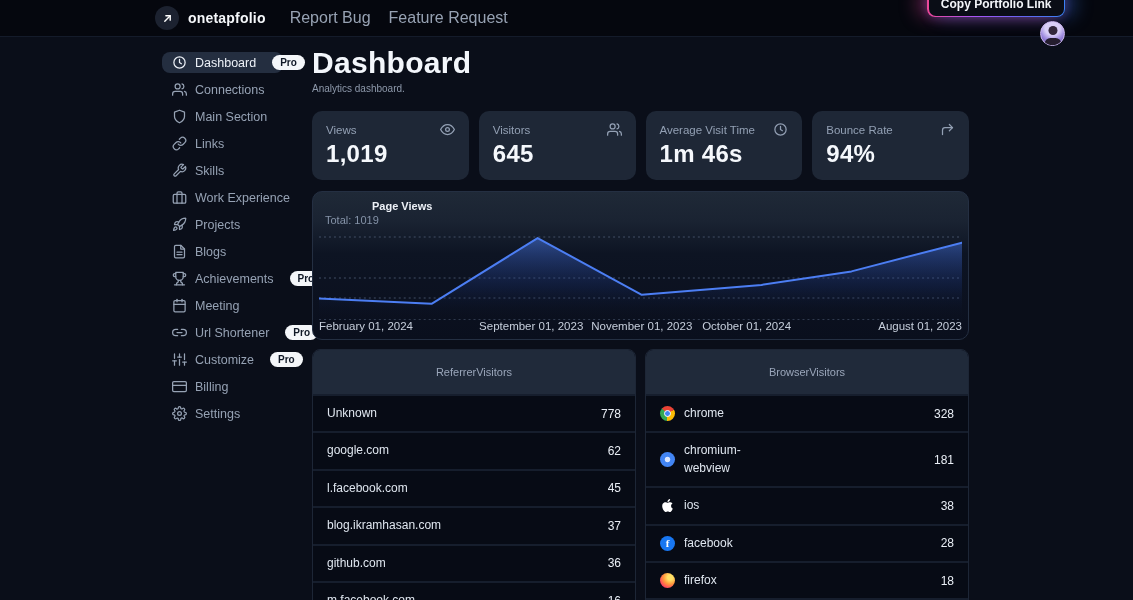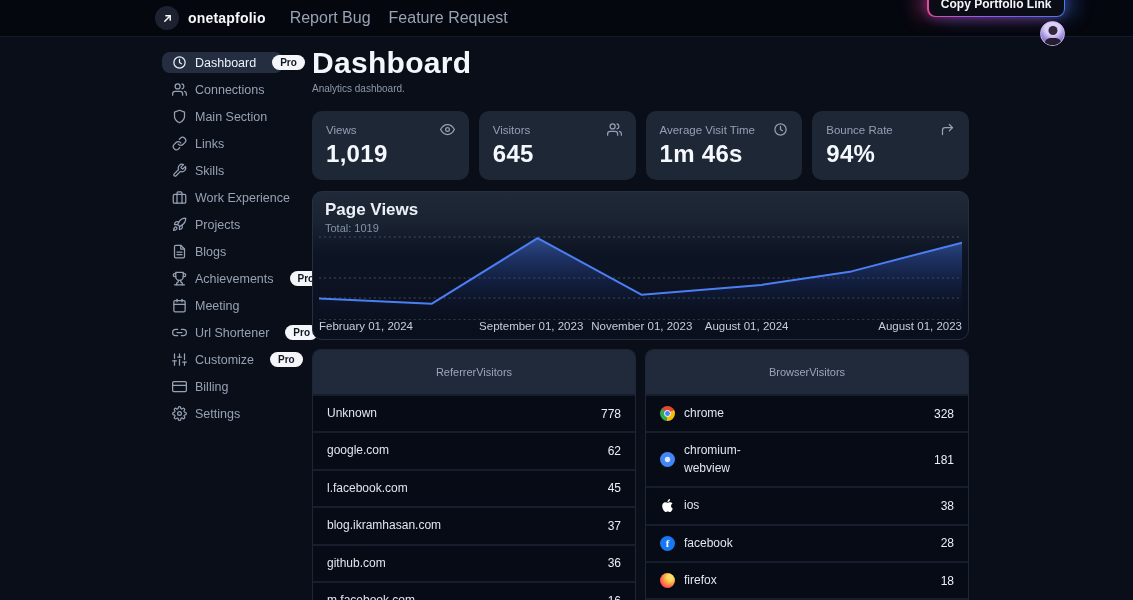--- a/index.html
+++ b/index.html
@@ -47,21 +47,21 @@
   .stats{display:grid;grid-template-columns:repeat(4,1fr);gap:10px;margin-top:17px;}
   .stat-card{background:#1e2736;border-radius:10px;padding:11px 14px 12px;height:69px;box-sizing:border-box;}
   .stat-top{display:flex;align-items:center;justify-content:space-between;color:#93a0b4;}
   .stat-label{font-size:11.5px;}
   .stat-value{font-size:24px;font-weight:700;color:#f5f8fc;margin-top:3px;letter-spacing:.3px;}
   
   .chart-card{position:relative;margin-top:11px;height:149px;border-radius:10px;border:1px solid #242f42;
     box-sizing:border-box;overflow:hidden;
     background:linear-gradient(180deg,#1f2937 0%,#1a2332 20%,#0d1423 42%,#0a0f1d 100%);}
   .chart-head{padding:8px 12px 0;}
-  .chart-title{font-size:17px;font-weight:700;color:#edf1f7;}
+  .chart-title{font-size:11px;font-weight:700;color:#edf1f7;margin-left:47px;}
   .chart-total{font-size:11px;color:#8593a8;margin-top:2px;}
   .plot{position:absolute;top:38px;left:6px;right:6px;height:90px;}
   .x-axis{position:absolute;left:6px;right:6px;bottom:3px;height:16px;font-size:11.5px;color:#c6cedb;}
   .x-label{position:absolute;top:0;white-space:nowrap;}
   
   .tables{display:grid;grid-template-columns:1fr 1fr;gap:9px;margin-top:9px;}
   .table-card{border-radius:8px;overflow:hidden;background:#070b15;border:1px solid #1d2636;}
   .t-head{background:#202a3a;display:flex;justify-content:center;align-items:center;
     padding:16px 14px;font-size:11px;color:#9aa6ba;}
   .t-row{display:flex;align-items:center;padding:9px 14px;border-top:2px solid #161e2d;
@@ -332,21 +332,21 @@
           <line x1="0" y1="48.0" x2="645" y2="48.0" stroke="#4a5870" stroke-width="1" stroke-dasharray="2 3" opacity="0.85"></line>
           <line x1="0" y1="68.0" x2="645" y2="68.0" stroke="#4a5870" stroke-width="1" stroke-dasharray="2 3" opacity="0.85"></line>
           <line x1="0" y1="89.8" x2="645" y2="89.8" stroke="#4a5870" stroke-width="1" stroke-dasharray="2 3" opacity="0.85"></line>
           <polygon fill="url(#ag)" points="0.0,68.4 112.9,73.8 219.3,8.1 323.8,64.8 443.8,54.9 534.1,41.4 645.0,12.6 645,90 0,90"></polygon>
           <polyline fill="none" stroke="#4c7ef3" stroke-width="2" stroke-linejoin="round" stroke-linecap="round" points="0.0,68.4 112.9,73.8 219.3,8.1 323.8,64.8 443.8,54.9 534.1,41.4 645.0,12.6"></polyline>
         </svg></div>
     <div class="x-axis" id="x-axis">
         <span class="x-label" style="left: 0px;">February 01, 2024</span>
         <span class="x-label" style="left: 33%; transform: translateX(-50%);">September 01, 2023</span>
         <span class="x-label" style="left: 50.2%; transform: translateX(-50%);">November 01, 2023</span>
-        <span class="x-label" style="left: 66.5%; transform: translateX(-50%);">August 01, 2024</span>
+        <span class="x-label" style="left: 66.5%; transform: translateX(-50%);">October 01, 2024</span>
         <span class="x-label" style="right: 0px;">August 01, 2023</span>
       </div>
   </section>
 
   <div class="tables">
     <section class="table-card" id="referrer-table">
         <div class="t-head">
           <span>Referrer</span>
           <span>Visitors</span>
         </div>

